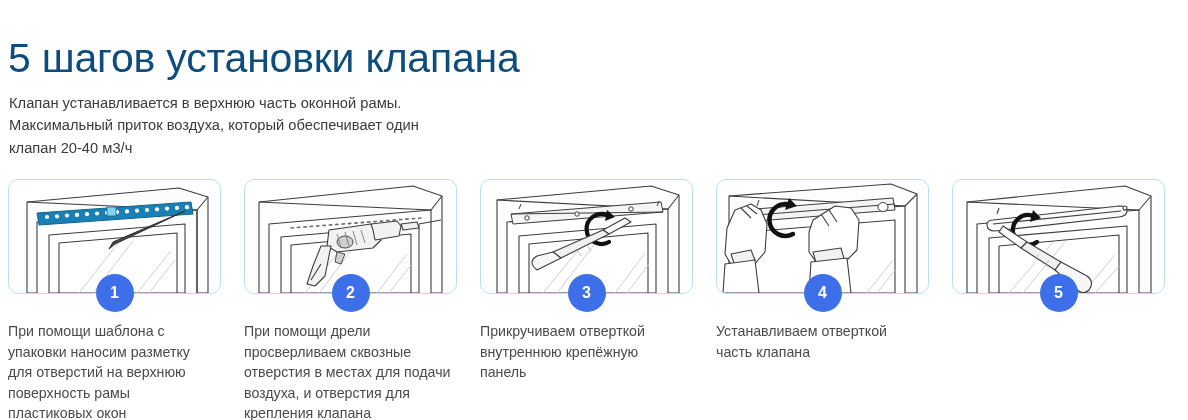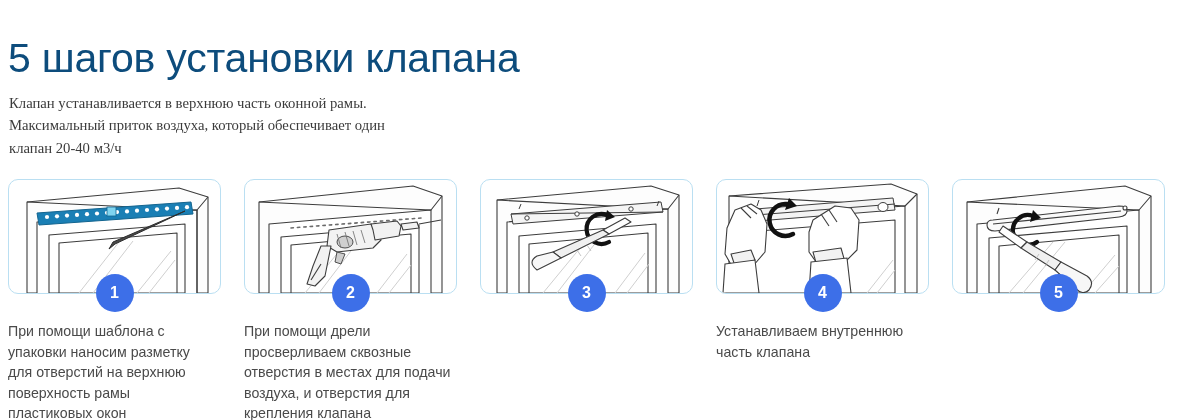--- a/index.html
+++ b/index.html
@@ -34,21 +34,20 @@
     font-stretch: condensed;
   }
   .intro {
     position: absolute;
     left: 9px;
     top: 77px;
     font-size: 14.7px;
     line-height: 22.5px;
     color: #3b3b3b;
     white-space: pre-line;
-    font-family: Liberation Serif, serif;
   }
 
   
   .steps {
     position: absolute;
     left: 0;
     top: 179px;
     width: 1188px;
     display: flex;
   }
@@ -257,20 +256,21 @@
               <path d="M80 78 L56 90 Q46 82 56 76 L72 72 Z" fill="#f7f7f7"></path>
             </g>
             <g stroke="#b5b5b5" stroke-width="0.8">
               <path d="M96 70 L100 76"></path>
                 <path d="M106 65 L110 71"></path>
             </g>
           </svg>
         </div>
         <div class="step-badge">3</div>
       </div>
+      <div class="step-caption">Прикручиваем отверткой внутреннюю крепёжную панель</div>
     </div>
 
     <div class="step">
       <div class="illo-frame">
         <div class="illo-clip">
           <svg width="211" height="113" viewBox="0 0 211 113">
             <g fill="none" stroke="#3d3d3d" stroke-width="1.1" stroke-linejoin="round">
               <path d="M12 16 L174 4 L200 14 L200 113 L188 113 L188 26 L22 38 L22 113 L12 113 Z" fill="#fdfdfd"></path>
               <path d="M12 16 L188 26 L200 14"></path>
               <path d="M30 52 L178 40 L178 113 L30 113 Z" fill="#ffffff"></path>
@@ -307,21 +307,21 @@
             </g>
 
             <g fill="#ffffff" stroke="#3d3d3d" stroke-width="1.1">
               <path d="M8 84 L38 80 L42 113 L6 113 Z"></path>
               <path d="M94 82 L130 78 L134 113 L92 113 Z"></path>
             </g>
           </svg>
         </div>
         <div class="step-badge">4</div>
       </div>
-      <div class="step-caption">Устанавливаем внутреннюю часть клапана</div>
+      <div class="step-caption">Устанавливаем отверткой часть клапана</div>
     </div>
 
     <div class="step">
       <div class="illo-frame">
         <div class="illo-clip">
           <svg width="211" height="113" viewBox="0 0 211 113">
             <g fill="none" stroke="#3d3d3d" stroke-width="1.1" stroke-linejoin="round">
               <path d="M14 22 L172 6 L198 16 L198 113 L186 113 L186 30 L24 44 L24 113 L14 113 Z" fill="#fdfdfd"></path>
               <path d="M14 22 L186 30 L198 16"></path>
               <path d="M36 58 L174 46 L174 113 L36 113 Z" fill="#ffffff"></path>

